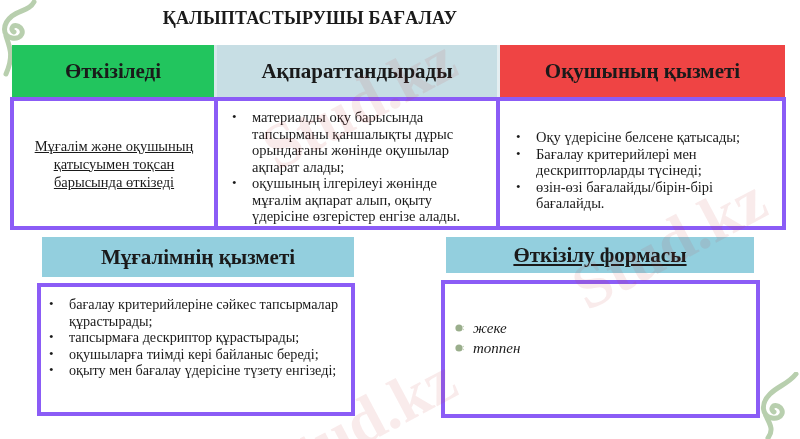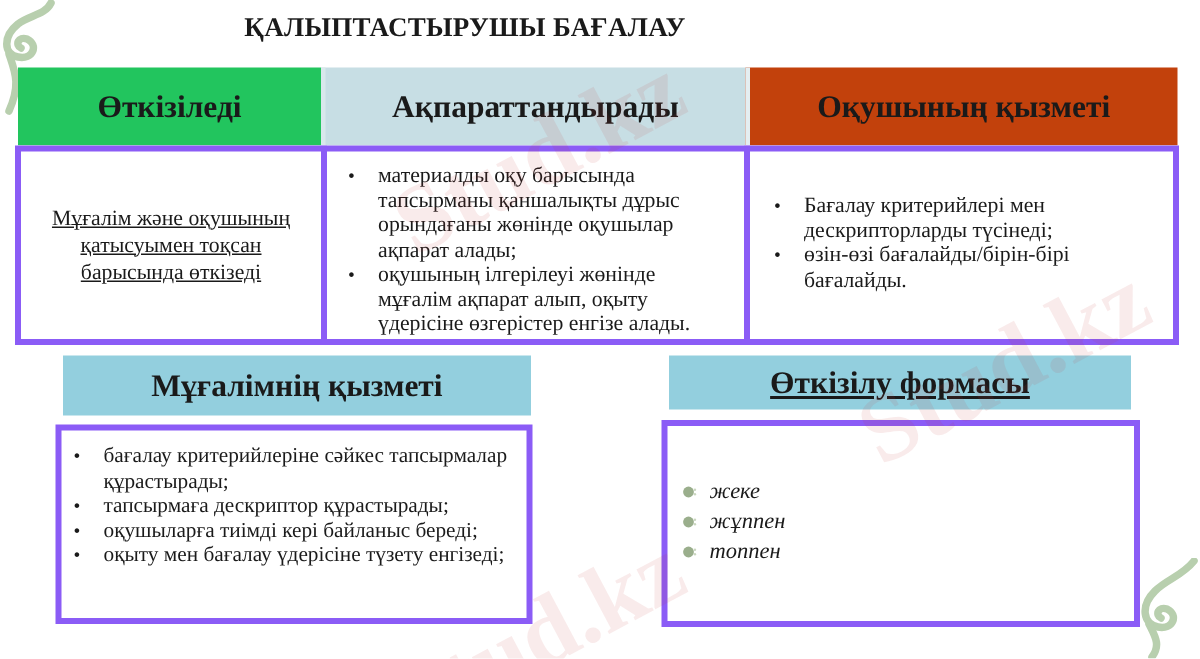--- a/index.html
+++ b/index.html
@@ -25,21 +25,21 @@
 
   .title {
     left:140px; top:8px; width:340px; text-align:center;
     font-size:18px; font-weight:bold; letter-spacing:0.2px;
   }
 
   .hdr-band { top:45px; height:52px; display:flex; align-items:center; justify-content:center;
     font-weight:bold; font-size:21px; }
   .hdr1 { left:12px; width:202px; background:#22c55e; }
   .hdr2 { left:214px; width:283px; background:#c7dee4; border-left:3px solid #d9e8ec; }
-  .hdr3 { left:497px; width:288px; background:#c2410c; border-left:3px solid #e4eef1; }
+  .hdr3 { left:497px; width:288px; background:#ef4444; border-left:3px solid #e4eef1; }
 
   .ybox { border:4px solid #8b5cf6; background:#ffffff; }
   .box1 { left:10px; top:97px; width:208px; height:133px;
     display:flex; align-items:center; justify-content:flex-end; text-align:center;
     font-size:14.5px; line-height:18px; padding:0 16px;text-decoration:underline; }
   .box2 { left:214px; top:97px; width:286px; height:133px; padding:8px 8px 0 10px; font-size:14.5px; line-height:16.5px; }
   .box3 { left:496px; top:97px; width:290px; height:133px; padding:28px 8px 0 12px; font-size:14.5px; line-height:16.5px; }
 
   ul.bul { list-style:none; margin:0; padding:0; }
   ul.bul li { position:relative; padding-left:24px; }
@@ -90,20 +90,21 @@
 
 <div class="abs ybox box2">
   <ul class="bul">
     <li>материалды оқу барысында тапсырманы қаншалықты дұрыс орындағаны жөнінде оқушылар ақпарат алады;</li>
     <li>оқушының ілгерілеуі жөнінде мұғалім ақпарат алып, оқыту үдерісіне өзгерістер енгізе алады.</li>
   </ul>
 </div>
 
 <div class="abs ybox box3">
   <ul class="bul">
+    <li>Оқу үдерісіне белсене қатысады;</li>
     <li>Бағалау критерийлері мен дескрипторларды түсінеді;</li>
     <li>өзін-өзі бағалайды/бірін-бірі бағалайды.</li>
   </ul>
 </div>
 
 <div class="abs hdr-row2 hdr4">
   <span>Мұғалімнің қызметі</span>
 </div>
 <div class="abs hdr-row2 hdr5">
   <span>Өткізілу формасы</span>
@@ -127,28 +128,20 @@
           <circle cx="8.3" cy="6.5" r="0.8" fill="#c9d6bf"></circle>
         </svg>
       <span>жеке</span>
     </li>
     <li>
       <svg class="leaf-icon" viewBox="0 0 10 10">
           <circle cx="4" cy="5" r="3.6" fill="#9aae8c"></circle>
           <circle cx="8.3" cy="3.5" r="0.8" fill="#c9d6bf"></circle>
           <circle cx="8.3" cy="6.5" r="0.8" fill="#c9d6bf"></circle>
         </svg>
-      <span>жұппен</span>
-    </li>
-    <li>
-      <svg class="leaf-icon" viewBox="0 0 10 10">
-          <circle cx="4" cy="5" r="3.6" fill="#9aae8c"></circle>
-          <circle cx="8.3" cy="3.5" r="0.8" fill="#c9d6bf"></circle>
-          <circle cx="8.3" cy="6.5" r="0.8" fill="#c9d6bf"></circle>
-        </svg>
       <span>топпен</span>
     </li>
   </ul>
 </div>
 
 <div class="watermark" style="left:250px;top:120px;">Stud.kz</div>
 <div class="watermark" style="left:250px;top:440px;">Stud.kz</div>
 <div class="watermark" style="left:560px;top:260px;">Stud.kz</div>
 
 </body></html>

